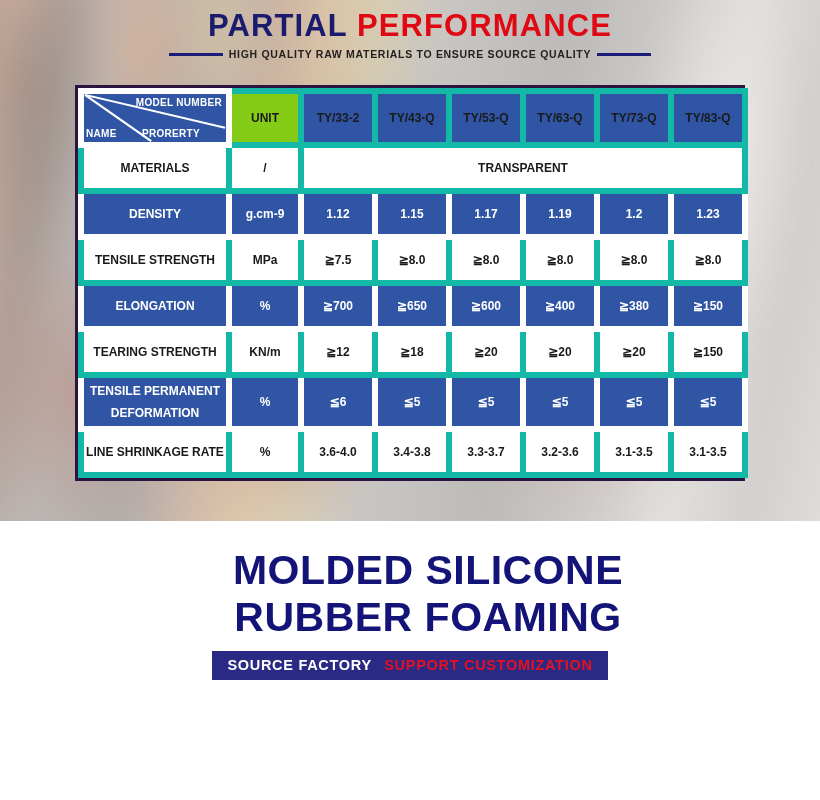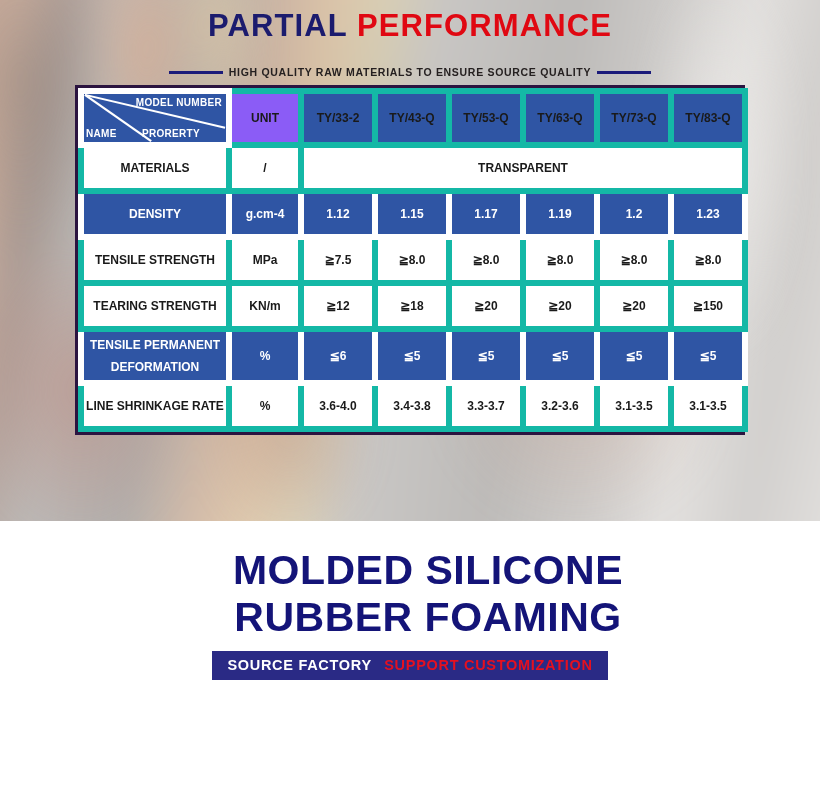--- a/index.html
+++ b/index.html
@@ -66,21 +66,21 @@
     white-space: nowrap;
   }
   .title .t-a { color: #1b1b6e; }
   .title .t-b { color: #e00812; }
 
   .subtitle-row {
     display: flex;
     align-items: center;
     justify-content: center;
     gap: 6px;
-    margin-top: 22px;
+    margin-top: 4px;
   }
   .rule { width: 54px; height: 3px; background: #1b1b7a; }
   .subtitle {
     font-size: 10.5px;
     font-weight: bold;
     letter-spacing: 0.7px;
     color: #252020;
     white-space: nowrap;
   }
 
@@ -139,21 +139,21 @@
   .c-name  { bottom: 3px; left: 2px; }
 
   th.modelhead {
     background: #2f55a4;
     color: #ffffff;
     height: 54px;
     font-size: 12.5px;
     border-color: #ffffff;
   }
   td.unithead {
-    background: #8b5cf6;
+    background: #84cc16;
     color: #ffffff;
     height: 54px;
     font-size: 13px;
     border-color: #ffffff;
   }
   .r-tall td { height: 50px; }
   .r-std td  { height: 46px; }
   .two-line { line-height: 22px; font-size: 11.5px; }
 
   
@@ -241,37 +241,47 @@
           </tr>
         </thead>
         <tbody id="spec-body">
             <tr class="rowwhite r-std">
               <td>MATERIALS</td>
               <td>/</td>
               <td colspan="6">TRANSPARENT</td>
             </tr>
             <tr class="rowblue r-std">
               <td>DENSITY</td>
-              <td>g.cm-4</td>
+              <td>g.cm-9</td>
               <td>1.12</td>
               <td>1.15</td>
               <td>1.17</td>
               <td>1.19</td>
               <td>1.2</td>
               <td>1.23</td>
             </tr>
             <tr class="rowwhite r-std">
               <td>TENSILE STRENGTH</td>
               <td>MPa</td>
               <td>≧7.5</td>
               <td>≧8.0</td>
               <td>≧8.0</td>
               <td>≧8.0</td>
               <td>≧8.0</td>
               <td>≧8.0</td>
+            </tr>
+            <tr class="rowblue r-std">
+              <td>ELONGATION</td>
+              <td>%</td>
+              <td>≧700</td>
+              <td>≧650</td>
+              <td>≧600</td>
+              <td>≧400</td>
+              <td>≧380</td>
+              <td>≧150</td>
             </tr>
             <tr class="rowwhite r-std">
               <td>TEARING STRENGTH</td>
               <td>KN/m</td>
               <td>≧12</td>
               <td>≧18</td>
               <td>≧20</td>
               <td>≧20</td>
               <td>≧20</td>
               <td>≧150</td>

